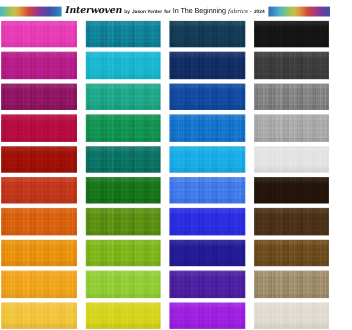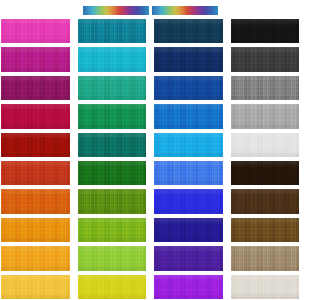--- a/index.html
+++ b/index.html
@@ -132,20 +132,30 @@
 </style>
 </head>
 <body>
 
 <div id="card">
 
   <div id="header">
 
     <div class="rainbow" id="rainbow-left"></div>
 
+    <div id="title-block">
+      <span class="t-script">Interwoven</span>
+      <span class="t-small">by</span>
+      <span class="t-small">Jason Yenter</span>
+      <span class="t-small">for</span>
+      <span class="t-brand">In The Beginning</span>
+      <span class="t-fabrics">fabrics</span>
+      <span class="t-year">-</span>
+      <span class="t-year">2024</span>
+    </div>
 
     <div class="rainbow" id="rainbow-right"></div>
   </div>
 
   <div id="grid">
       <div class="swatch" title="pink-magenta" style="background: rgb(230, 59, 180);"></div>
       <div class="swatch" title="teal" style="background: rgb(15, 127, 150);"></div>
       <div class="swatch" title="dark-navy-teal" style="background: rgb(18, 58, 85);"></div>
       <div class="swatch" title="black" style="background: rgb(20, 20, 20);"></div>
       <div class="swatch" title="magenta-purple" style="background: rgb(181, 29, 136);"></div>

